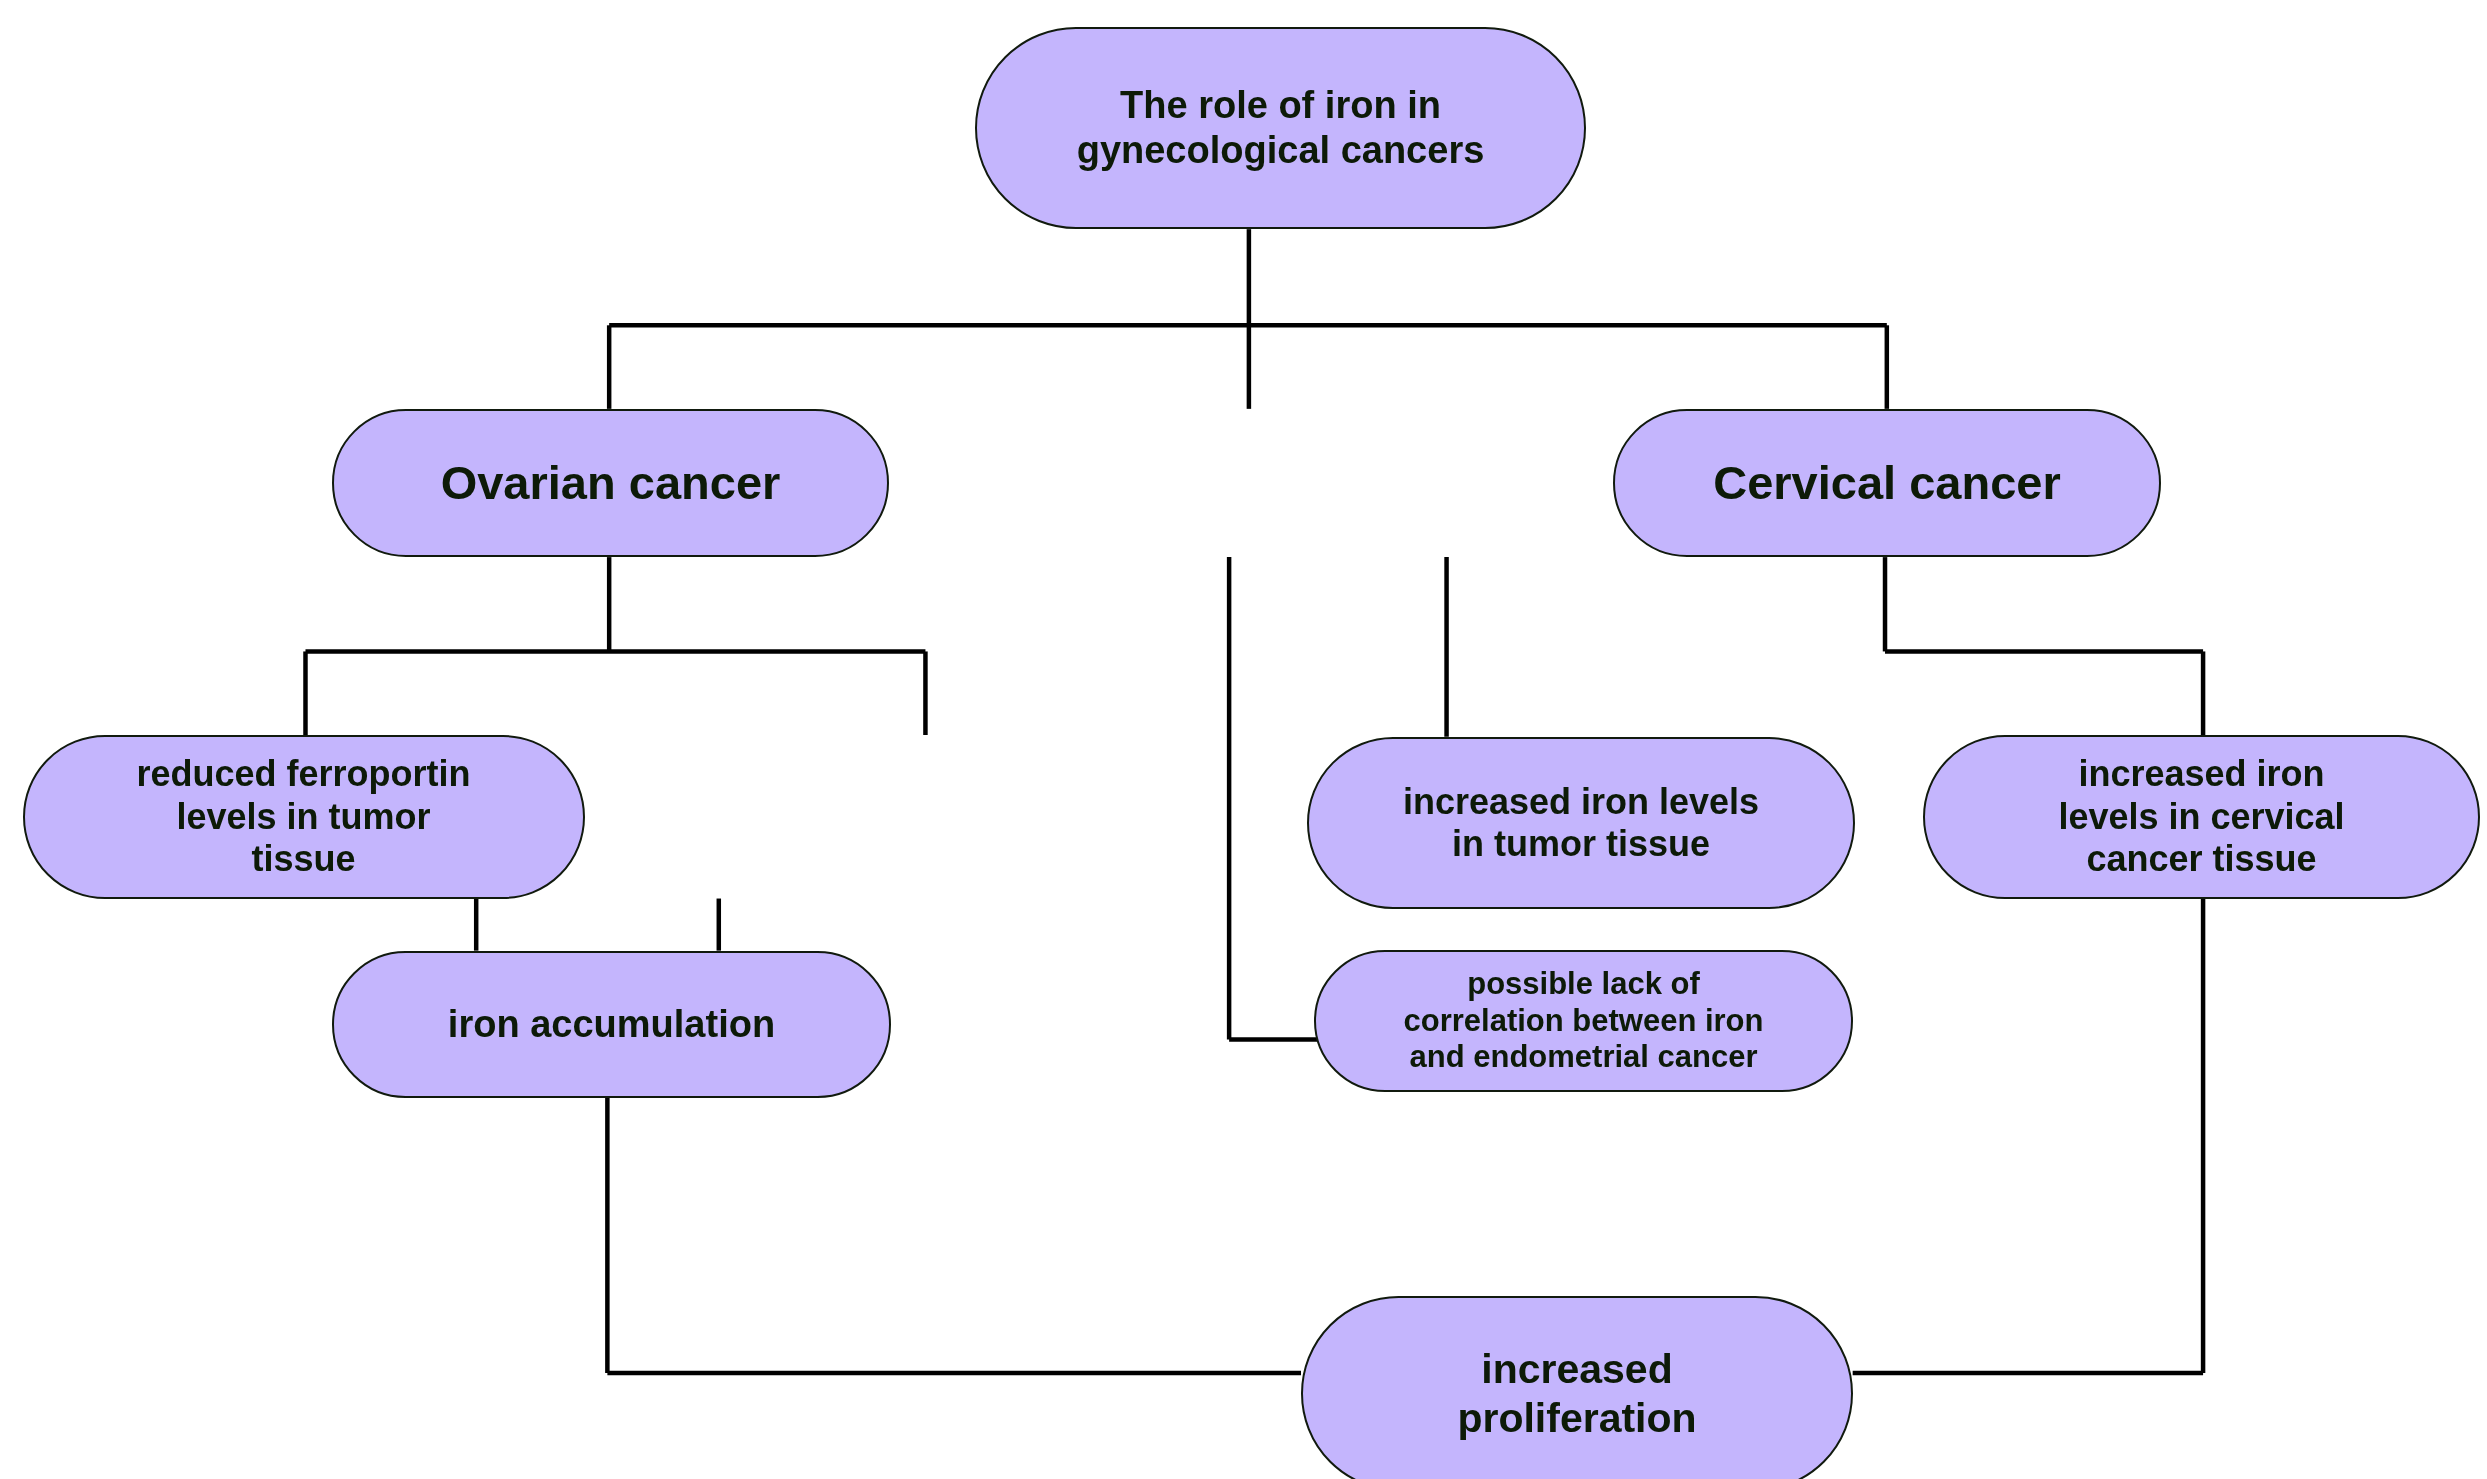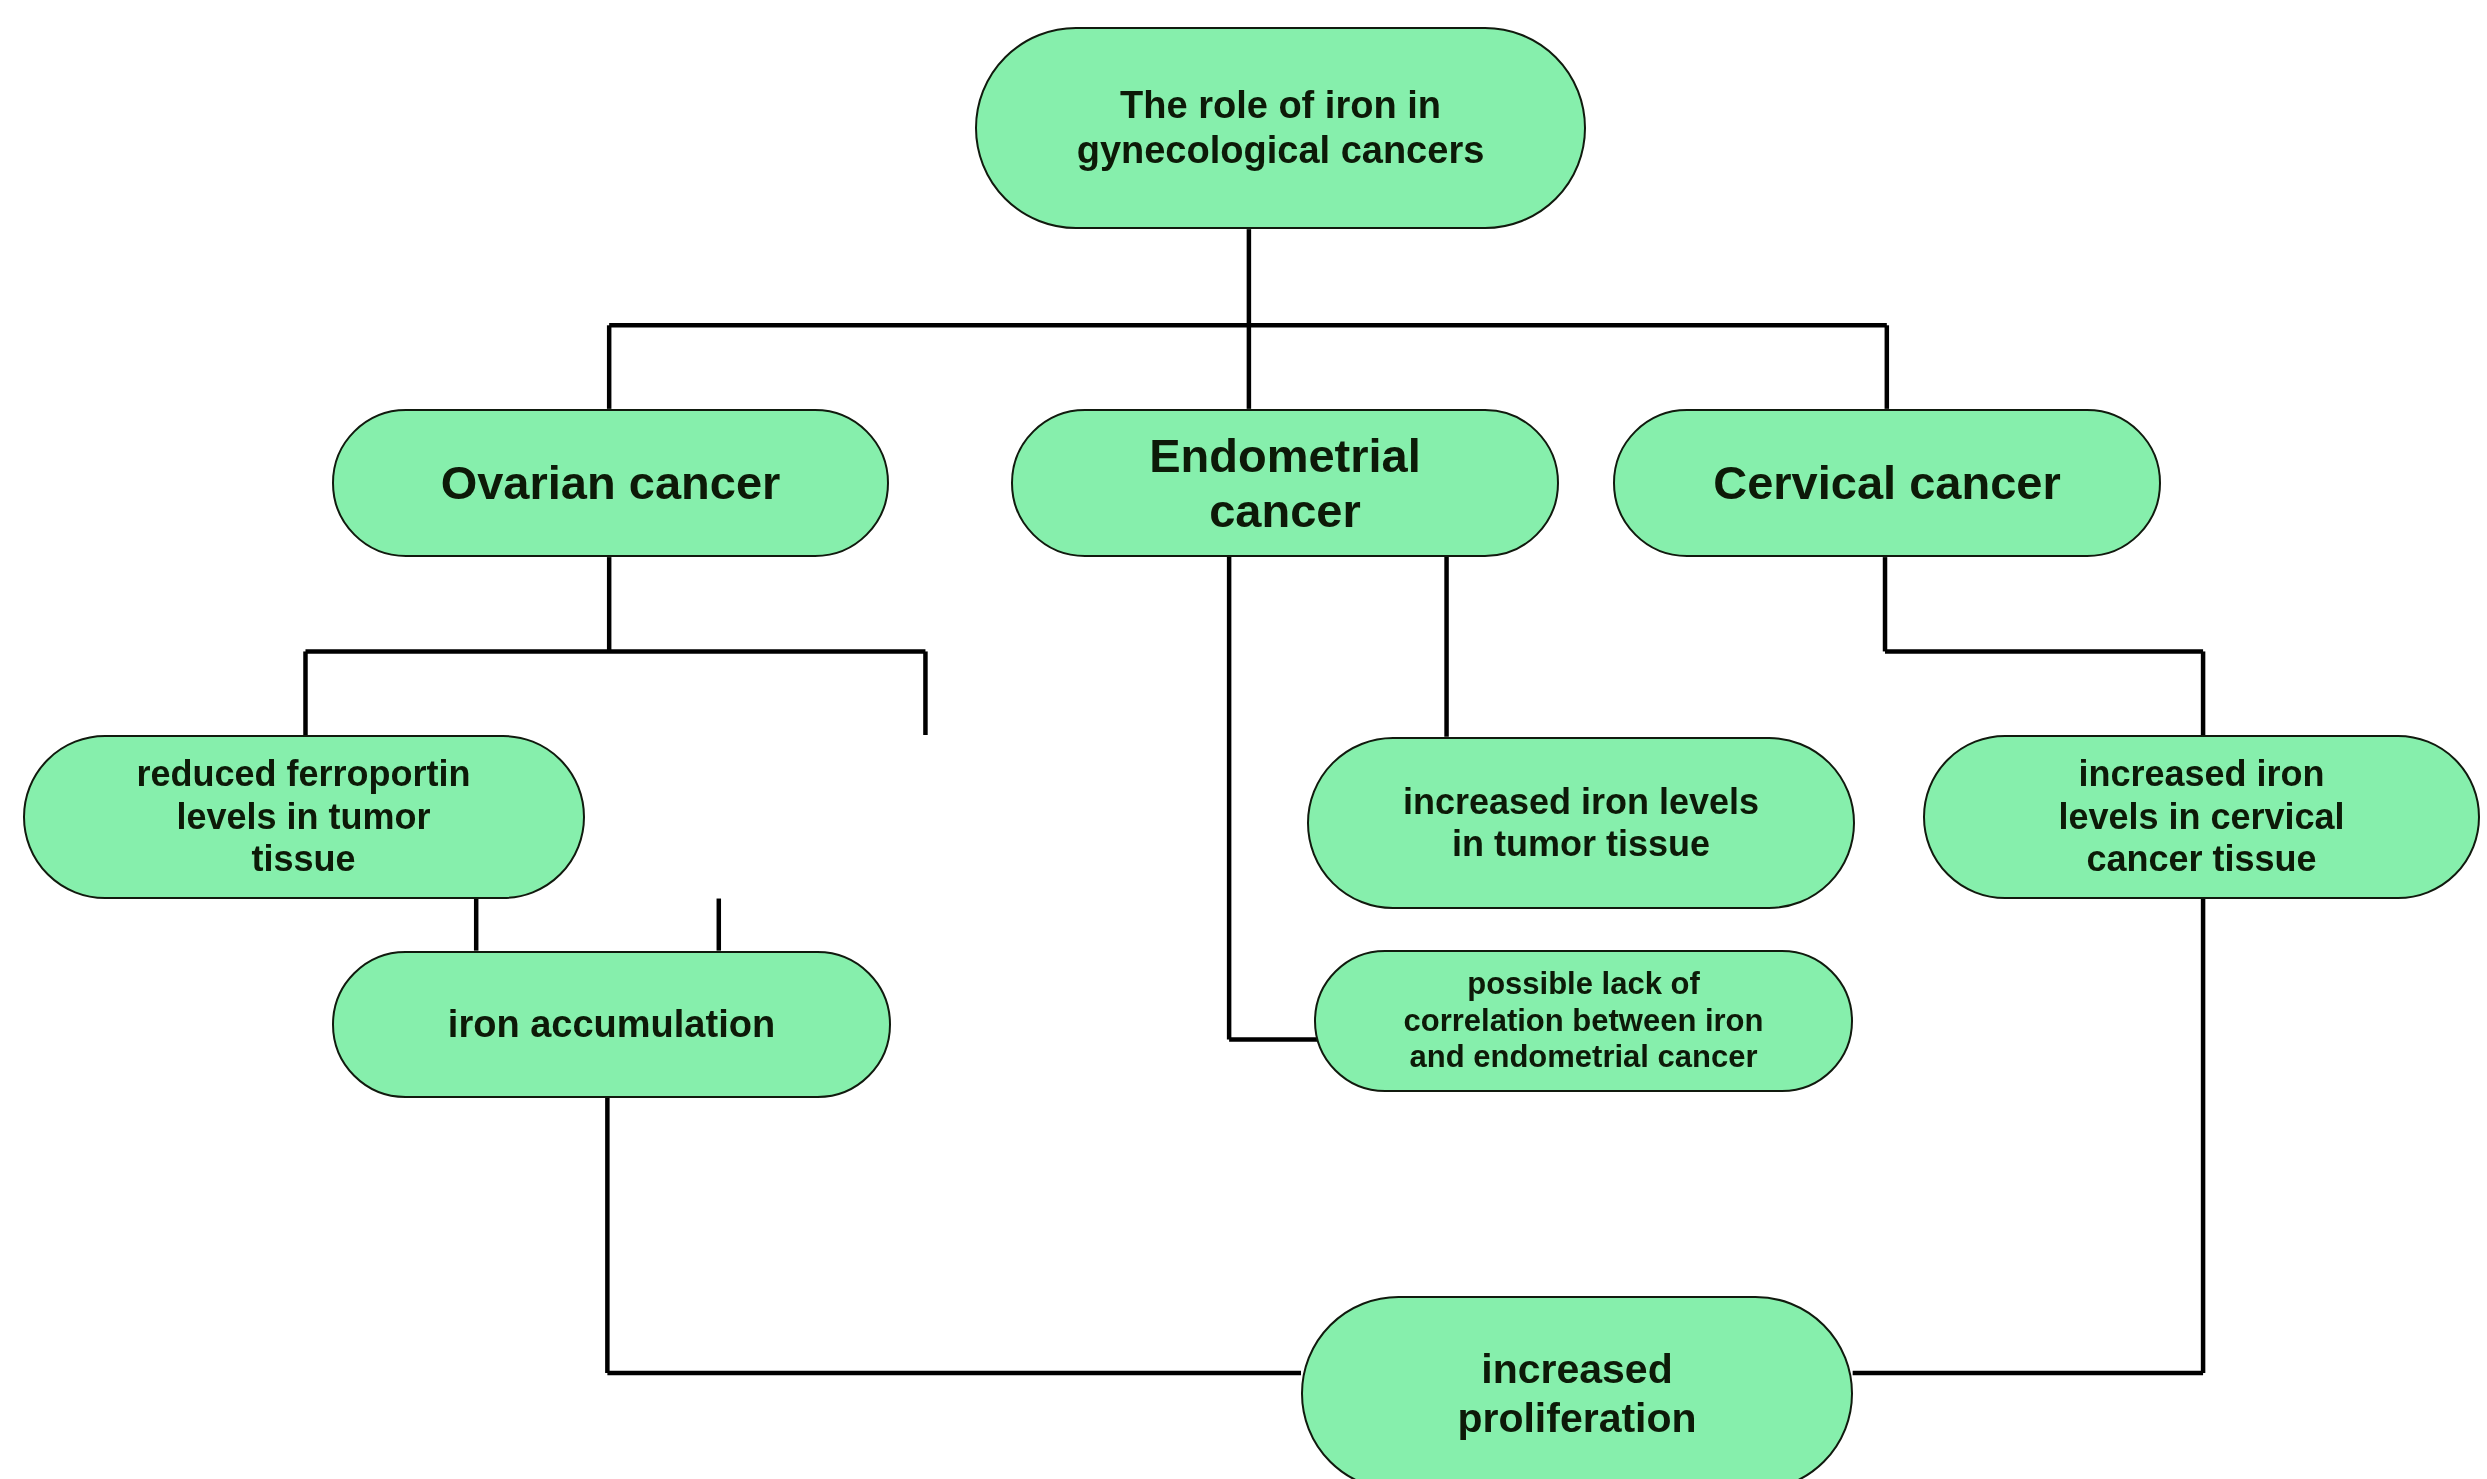--- a/index.html
+++ b/index.html
@@ -19,21 +19,21 @@
     position: absolute;
     left: 0;
     top: 0;
     width: 2487px;
     height: 1479px;
     pointer-events: none;
   }
   .node {
     position: absolute;
     box-sizing: border-box;
-    background: #86efac;
+    background: #c4b5fd;
     border: 2.7px solid #111a0e;
     border-radius: 898px;
     display: flex;
     align-items: center;
     justify-content: center;
     text-align: center;
     color: #0d1a08;
     font-weight: bold;
     line-height: 1.18;
     padding: 21px 18px;
@@ -82,22 +82,20 @@
       <path d="M2452,1000 L2452,1528"></path>
       <path d="M2452,1528 L2062,1528"></path>
     </g>
   </svg>
 
   <div class="node t-root" style="left:975px; top:27px; width:611px; height:202px;">The role of iron in
 gynecological cancers</div>
 
   <div class="node t-branch" style="left:332px; top:409px; width:557px; height:148px;">Ovarian cancer</div>
 
-  <div class="node t-branch" style="left:1011px; top:409px; width:548px; height:148px;">Endometrial
-cancer</div>
 
   <div class="node t-branch" style="left:1613px; top:409px; width:548px; height:148px;">Cervical cancer</div>
 
   <div class="node t-leaf" style="left:22.5px; top:735px; width:562px; height:164px;">reduced ferroportin
 levels in tumor
 tissue</div>
 
 
   <div class="node t-leaf" style="left:1307px; top:737px; width:548px; height:172px;">increased iron levels
 in tumor tissue</div>

